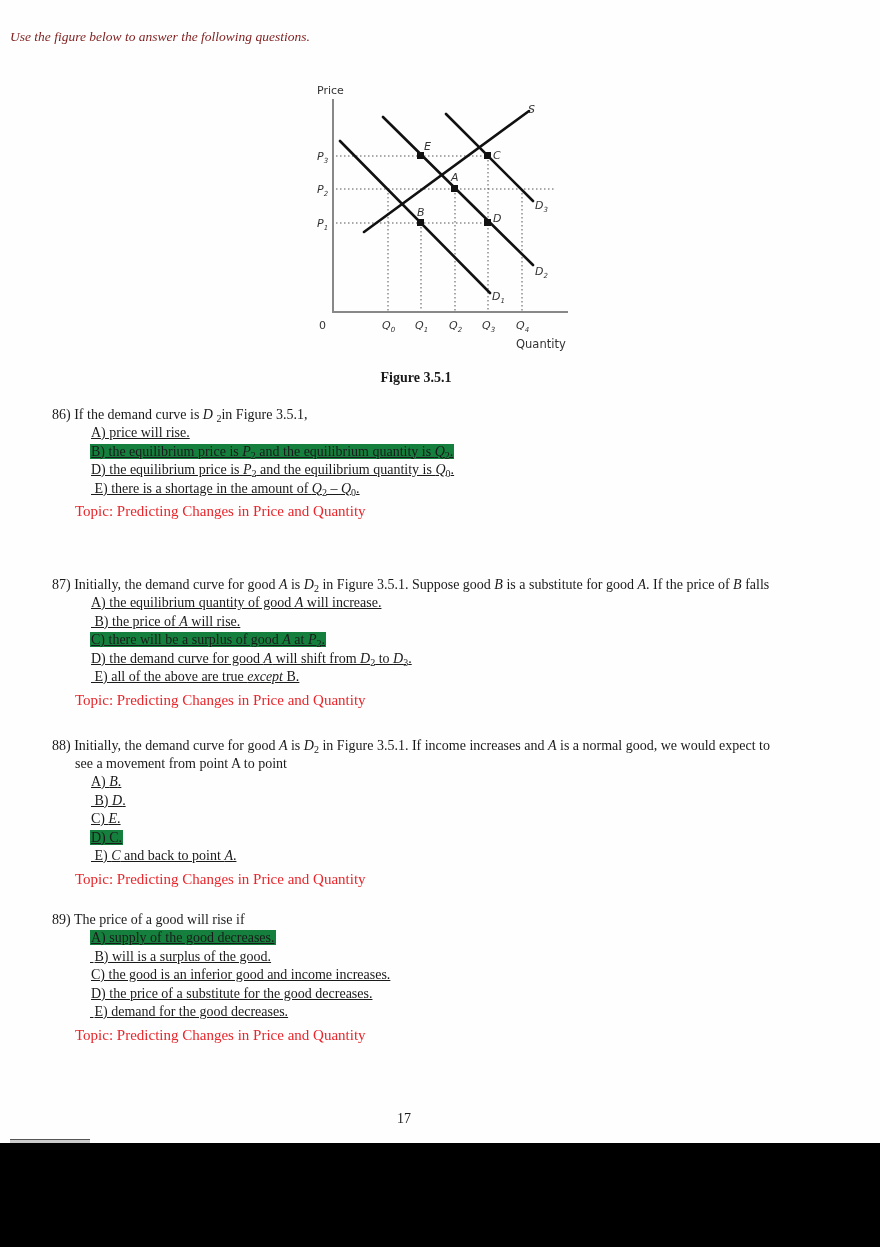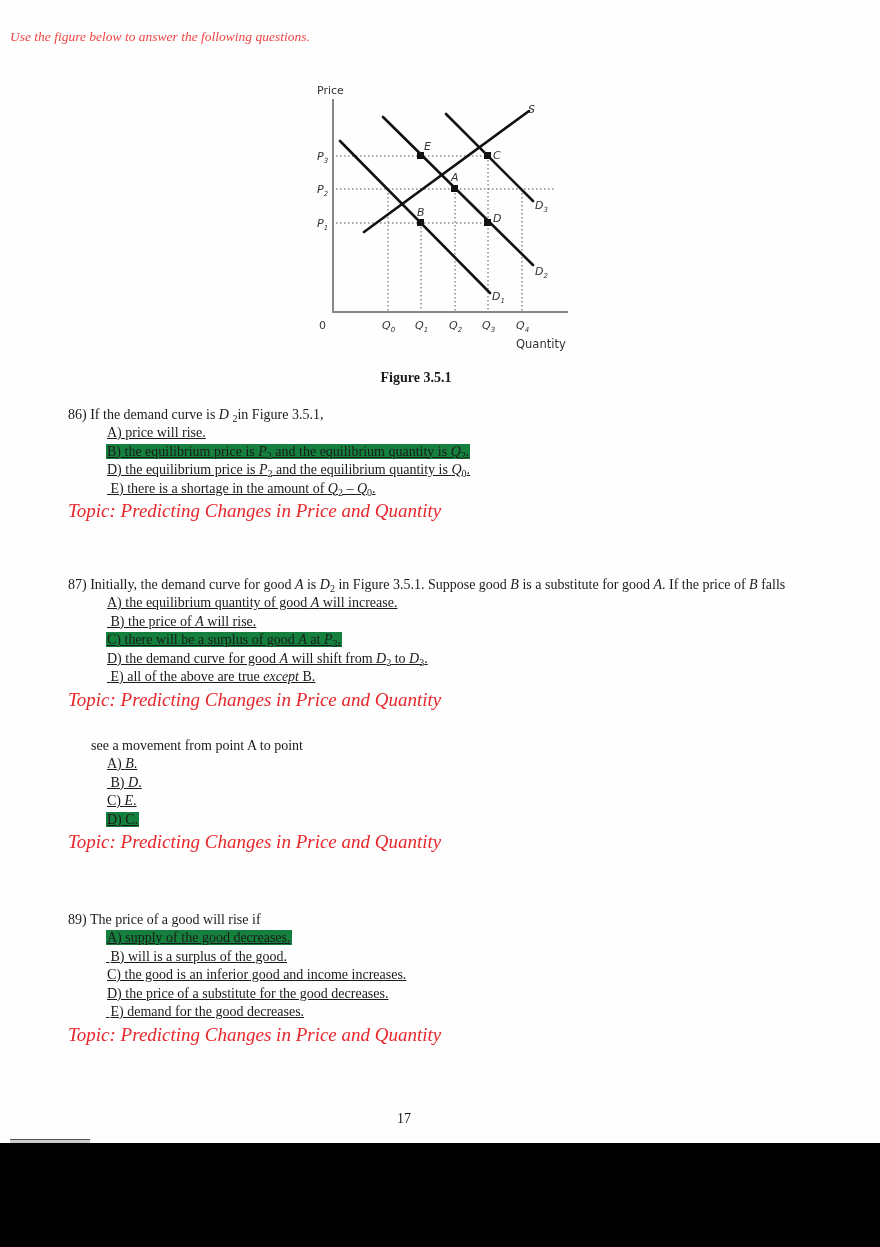--- a/index.html
+++ b/index.html
@@ -4,37 +4,37 @@
 <style>
   html, body { margin: 0; padding: 0; }
   body {
     width: 880px; height: 1247px; background: #ffffff; position: relative; overflow: hidden;
     font-family: "DejaVu Serif", "Liberation Serif", serif; color: #1a1a1a;
   }
   .page { position: absolute; left: 0; top: 0; width: 880px; height: 1143px; background: #fefefe; }
   .black-band { position: absolute; left: 0; top: 1143px; width: 880px; height: 104px; background: #000000; }
   .instruction {
     position: absolute; left: 10px; top: 29px; font-size: 13.5px; font-style: italic;
-    font-family: "Liberation Serif", serif; color: #ef4444;
+    font-family: "Liberation Serif", serif; color: #7f1d1d;
   }
   .figure { position: absolute; left: 300px; top: 75px; width: 290px; height: 290px; }
   .figure svg { width: 290px; height: 290px; }
   .fig-label { font-family: "DejaVu Sans", sans-serif; fill: #333; }
   .fig-label-i { font-family: "DejaVu Sans", sans-serif; font-style: italic; fill: #333; }
   .caption {
     position: absolute; left: 0; width: 832px; top: 370px; text-align: center;
     font-family: "Liberation Serif", serif; font-weight: bold; font-size: 14px;
   }
-  .q { position: absolute; left: 68px; font-family: "Liberation Serif", serif; font-size: 14px; line-height: 18px; }
+  .q { position: absolute; left: 52px; font-family: "Liberation Serif", serif; font-size: 14px; line-height: 18px; }
   .q .stem { white-space: nowrap; }
   .q .stem-cont { padding-left: 23px; }
   .q .opt { margin-left: 38px; height: 18.5px; white-space: nowrap; text-decoration: underline; }
   .q .opt .txt { padding: 0 1px; }
   .q .opt.hl .txt { background: #15803d; }
-  .q .topic { color: #e8262b; font-size: 19px; margin-top: 4px; font-style: italic; }
+  .q .topic { margin-left: 23px; color: #e8262b; font-size: 15px; margin-top: 4px; }
   i.v { font-style: italic; }
   sub { font-size: 10px; vertical-align: -3px; line-height: 0; }
   .pagenum { position: absolute; left: 0; width: 808px; text-align: center; top: 1111px; font-family: "Liberation Serif", serif; font-size: 14px; }
   .scrollbar { position: absolute; left: 10px; top: 1139px; width: 80px; height: 3px; border-top: 1px solid #555; border-bottom: 1px solid #777; background: #ccc; }
 </style>
 </head>
 <body>
 
 <div class="page">
 
@@ -114,25 +114,27 @@
     <div class="stem"><span>87)</span> Initially, the demand curve for good <i class="v">A</i> is <i class="v">D</i><sub>2</sub> in Figure 3.5.1. Suppose good <i class="v">B</i> is a substitute for good <i class="v">A</i>. If the price of <i class="v">B</i> falls</div>
     <div class="opt"><span class="txt">A) the equilibrium quantity of good <i class="v">A</i> will increase.</span></div>
     <div class="opt"><span class="txt">&nbsp;B) the price of <i class="v">A</i> will rise.</span></div>
     <div class="opt hl"><span class="txt">C) there will be a surplus of good <i class="v">A</i> at <i class="v">P</i><sub>2</sub>.</span></div>
     <div class="opt"><span class="txt">D) the demand curve for good <i class="v">A</i> will shift from <i class="v">D</i><sub>2</sub> to <i class="v">D</i><sub>3</sub>.</span></div>
     <div class="opt"><span class="txt">&nbsp;E) all of the above are true <i class="v">except</i> B.</span></div>
     <div class="topic">Topic: Predicting Changes in Price and Quantity</div>
   </div>
 
   <div class="q" style="top:737px;">
+    <div class="stem"><span>88)</span> Initially, the demand curve for good <i class="v">A</i> is <i class="v">D</i><sub>2</sub> in Figure 3.5.1. If income increases and <i class="v">A</i> is a normal good, we would expect to</div>
     <div class="stem stem-cont">see a movement from point A to point</div>
     <div class="opt"><span class="txt">A) <i class="v">B</i>.</span></div>
     <div class="opt"><span class="txt">&nbsp;B) <i class="v">D</i>.</span></div>
     <div class="opt"><span class="txt">C) <i class="v">E</i>.</span></div>
     <div class="opt hl"><span class="txt">D) C.</span></div>
+    <div class="opt"><span class="txt">&nbsp;E) <i class="v">C</i> and back to point <i class="v">A</i>.</span></div>
     <div class="topic">Topic: Predicting Changes in Price and Quantity</div>
   </div>
 
   <div class="q" style="top:911px;">
     <div class="stem"><span>89)</span> <span>The price of a good will rise if</span></div>
     <div class="opt hl"><span class="txt">A) supply of the good decreases.</span></div>
     <div class="opt">&nbsp;<span class="txt">B) will is a surplus of the good.</span></div>
     <div class="opt"><span class="txt">C) the good is an inferior good and income increases.</span></div>
     <div class="opt"><span class="txt">D) the price of a substitute for the good decreases.</span></div>
     <div class="opt">&nbsp;<span class="txt">E) demand for the good decreases.</span></div>

